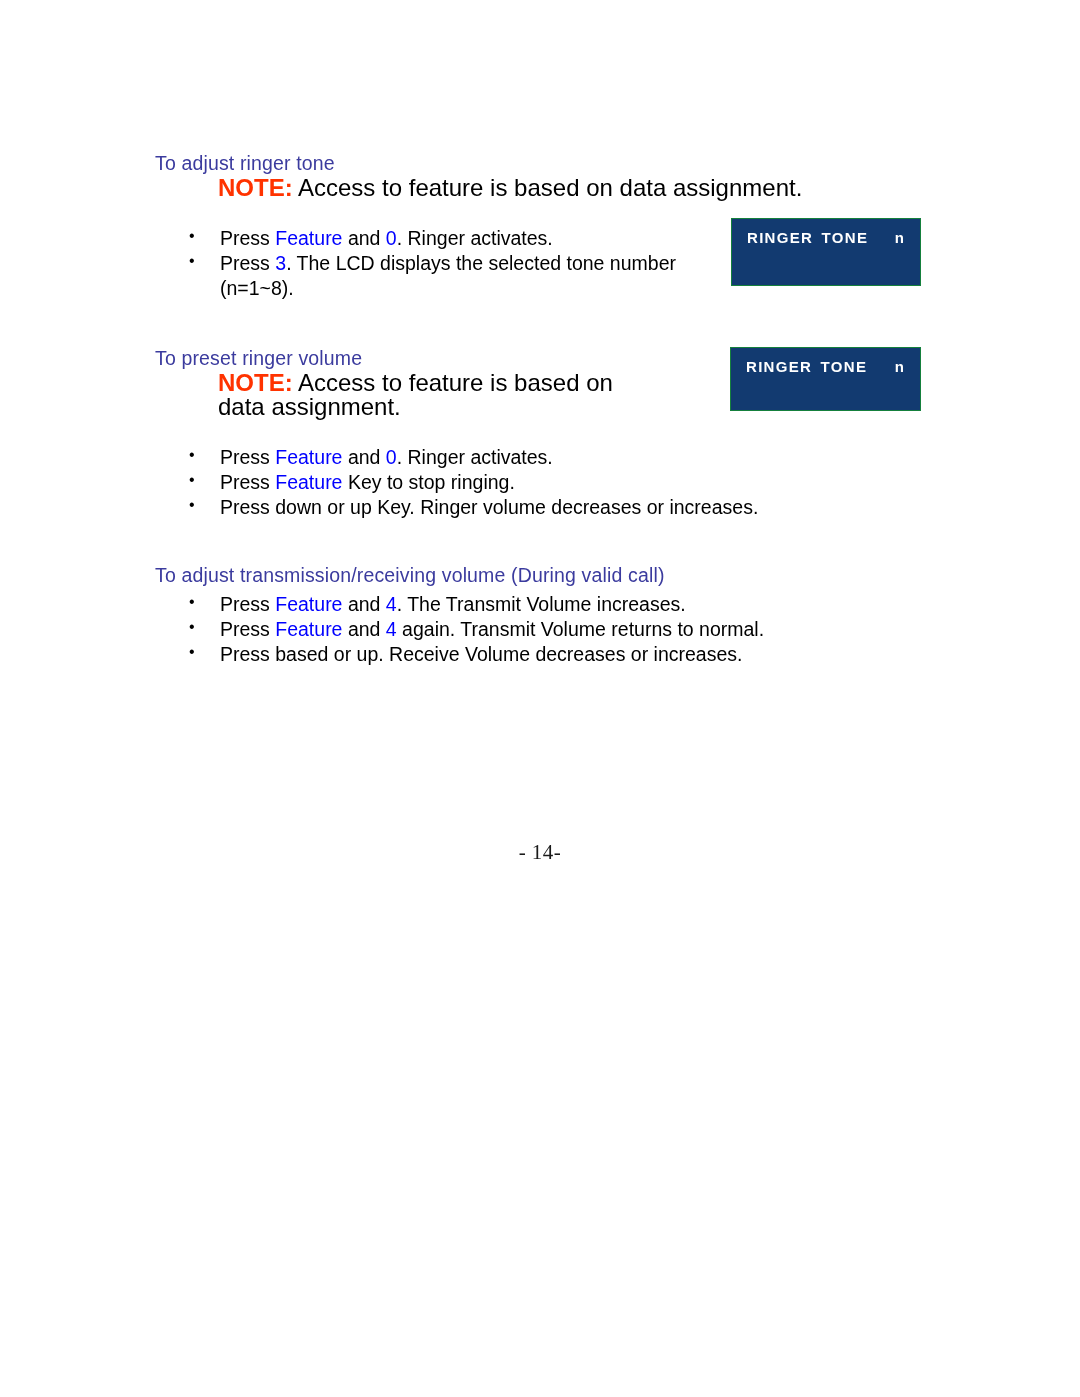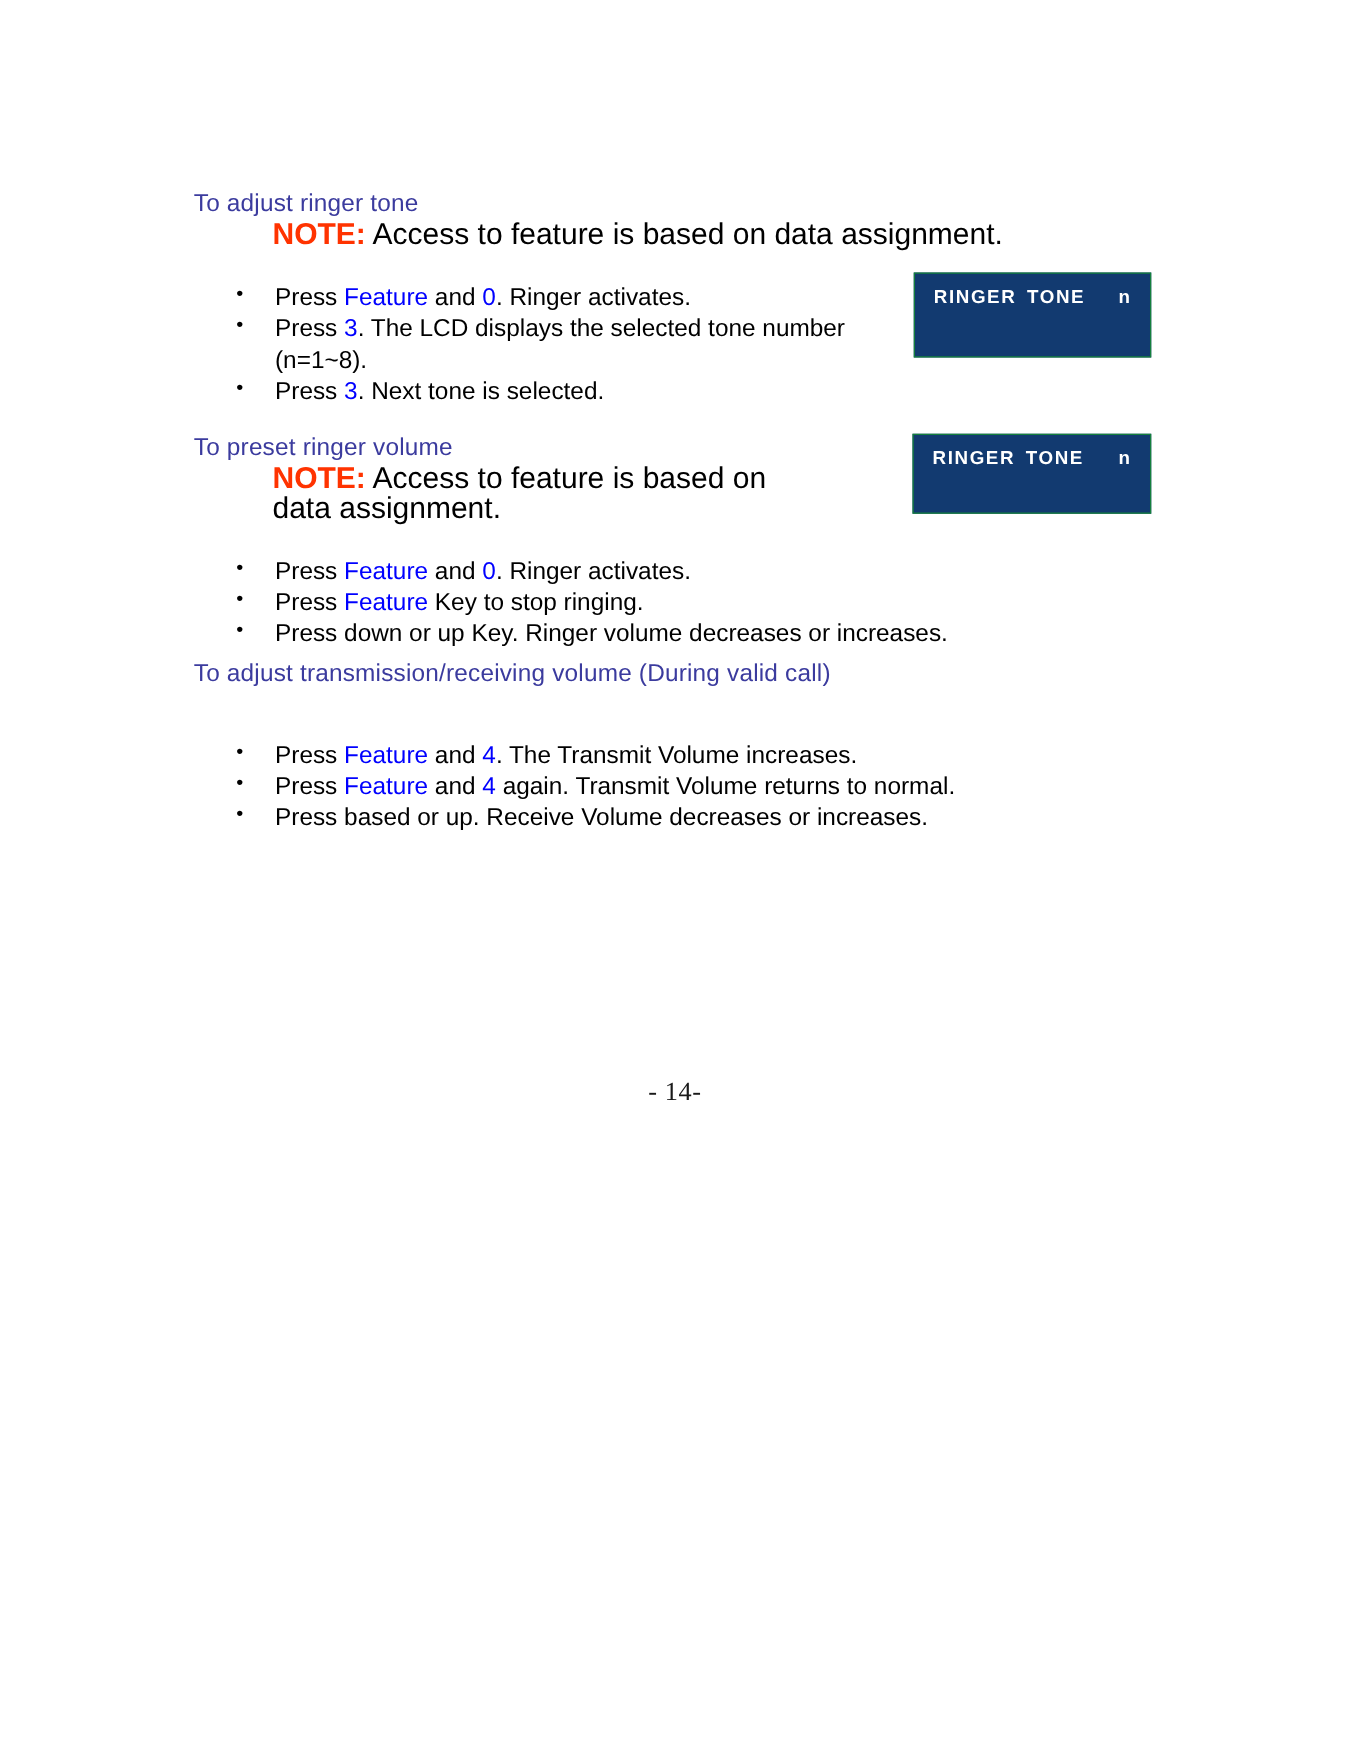--- a/index.html
+++ b/index.html
@@ -27,21 +27,21 @@
     position: absolute;
     left: 155px;
     font-size: 19.5px;
     font-weight: normal;
     color: #3b3b9e;
     letter-spacing: 0.15px;
     white-space: nowrap;
   }
   #heading-ringer-tone   { top: 152px; }
   #heading-ringer-volume { top: 347px; }
-  #heading-transmission  { top: 528px; }
+  #heading-transmission  { top: 564px; }
 
   
   .note {
     position: absolute;
     left: 218px;
     font-size: 24px;
     line-height: 24px;
     color: #000000;
   }
   #note-1 { top: 176px; width: 620px; }
@@ -118,43 +118,39 @@
   #page-number {
     position: absolute;
     top: 840px;
     left: 0;
     width: 1080px;
     text-align: center;
     font-family: "Liberation Serif", serif;
     font-size: 21px;
     color: #1a1a1a;
     letter-spacing: 0.5px;
-    margin-top: 21px;
   }
 </style>
 </head>
 <body>
 
 <div class="page">
 
   <div class="heading" id="heading-ringer-tone">To adjust ringer tone</div>
 
   <div class="note" id="note-1">
     <span class="note-label">NOTE:</span><span> Access to feature is based on data assignment.</span>
   </div>
 
   <ul class="bullets" id="bullets-1">
     <li>
       <span>Press </span><span class="kw">Feature</span><span> and </span><span class="kw">0</span><span>. Ringer activates.</span>
     </li>
     <li>
       <span>Press </span><span class="kw">3</span><span>. The LCD displays the selected tone number (n=1~8).</span>
-    </li>
-    <li>
-      <span>Press </span><span class="kw">3</span><span>. Next tone is selected.</span>
     </li>
   </ul>
 
   <div class="heading" id="heading-ringer-volume">To preset ringer volume</div>
 
   <div class="note" id="note-2">
     <span class="note-label">NOTE:</span><span> Access to feature is based on data assignment.</span>
   </div>
 
   <ul class="bullets" id="bullets-2">

